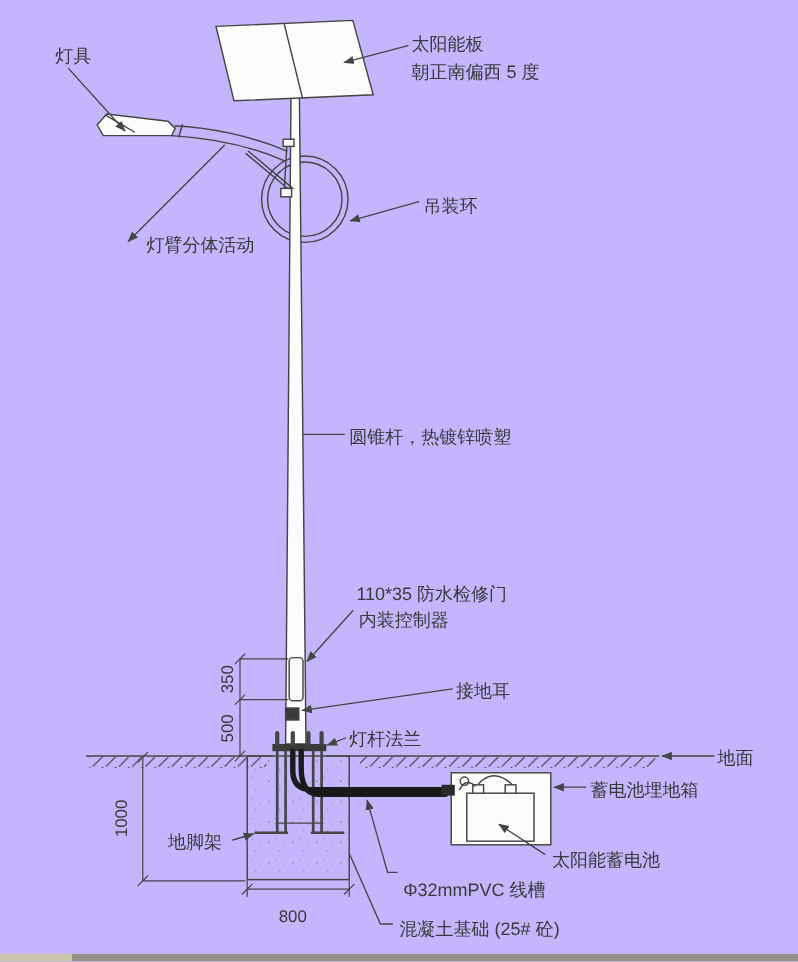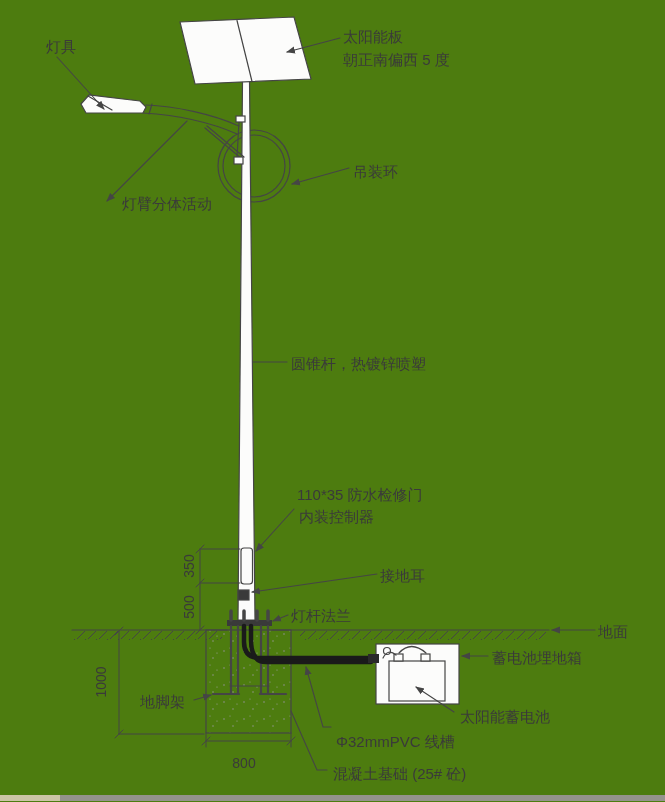--- a/index.html
+++ b/index.html
@@ -1,16 +1,16 @@
 <!DOCTYPE html>
 <html><head>
 <meta charset="utf-8">
 <style>
   html,body{margin:0;padding:0;background:#e8e8e8;}
-  .stage{position:relative;width:665px;height:802px;background:#4d7c0f;overflow:hidden;
+  .stage{position:relative;width:665px;height:802px;background:#c4b5fd;overflow:hidden;
          font-family:"Liberation Sans","DejaVu Sans",sans-serif;}
   svg{display:block;}
   text{font-family:"Liberation Sans","DejaVu Sans",sans-serif;fill:#3a3a3a;}
   .lbl{font-size:15px;}
   .dim{font-size:14px;}
 </style>
 </head>
 <body>
 
 <div class="stage">

